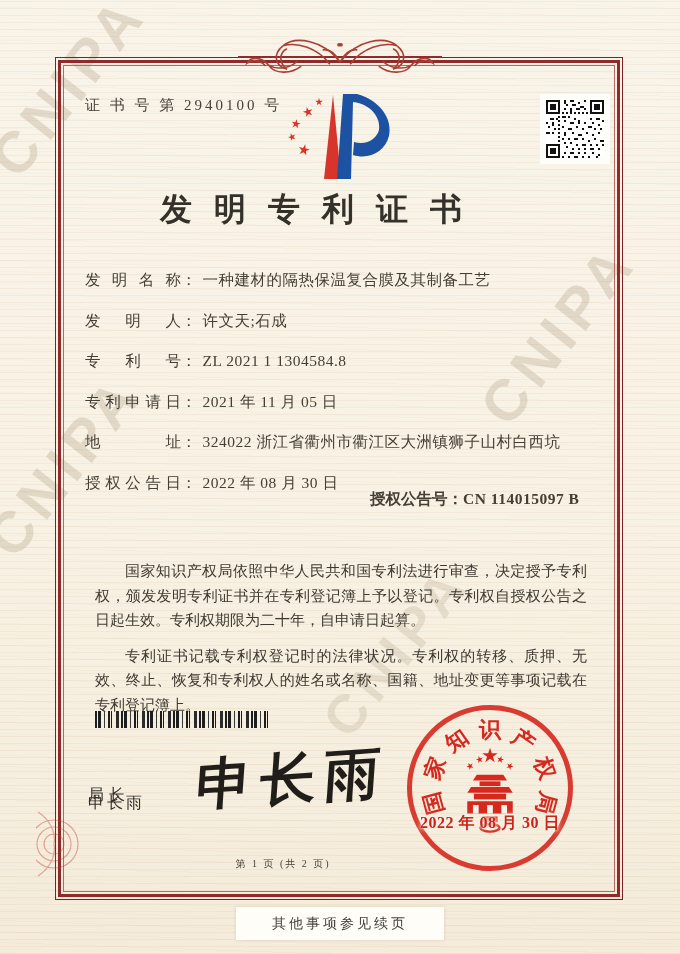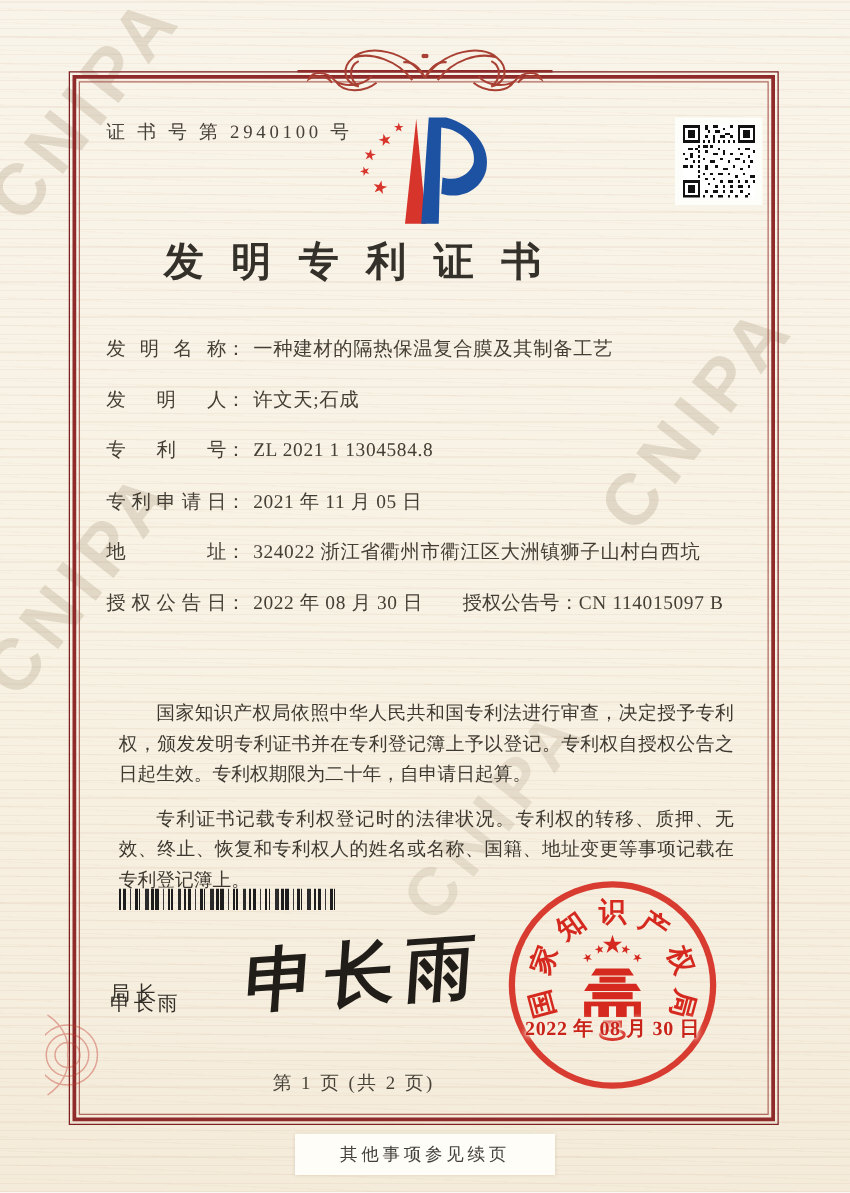--- a/index.html
+++ b/index.html
@@ -31,28 +31,28 @@
 
   .cert-no{position:absolute;left:85px;top:96px;font-size:15px;letter-spacing:3px;color:#46413a;}
 
   .qr-box{position:absolute;left:540px;top:94px;width:70px;height:70px;background:#fdfdfa;
           display:flex;align-items:center;justify-content:center;}
   .qr-box svg{width:58px;height:58px;}
 
   .logo{position:absolute;left:283px;top:92px;width:114px;height:92px;}
 
   .title{position:absolute;left:55px;width:454px;top:188px;text-align:center;
-         font-size:32px;font-weight:bold;letter-spacing:22px;text-indent:22px;color:#34312b;}
+         font-size:32px;font-weight:bold;letter-spacing:22px;text-indent:22px;color:#34312b;padding-left:29px;}
 
   .fields{position:absolute;left:85px;top:268px;width:512px;font-size:15.5px;color:#443e34;}
   .field-row{position:relative;line-height:24px;margin-bottom:16.5px;white-space:nowrap;}
   .f-label{display:inline-block;width:96px;text-align:justify;text-align-last:justify;vertical-align:top;}
   .f-colon{display:inline-block;margin-right:6px;}
   .f-value{letter-spacing:0.5px;}
-  .grant{position:absolute;left:285px;top:0;}
+  .grant{position:absolute;left:285px;top:16px;font-weight:bold;}
 
   .paras{position:absolute;left:84px;top:548px;width:514px;font-size:15px;line-height:24.5px;
          text-align:justify;color:#3e3930;}
   .paras p{margin:11px;text-indent:2em;}
 
   .barcode{position:absolute;left:95px;top:711px;width:176px;height:17px;
     background:repeating-linear-gradient(90deg,
       #1d1d1d 0 2px, transparent 2px 3px, #1d1d1d 3px 6px, transparent 6px 9px,
       #3a3a3a 9px 10px, transparent 10px 13px, #1d1d1d 13px 15px, transparent 15px 16px,
       #1d1d1d 16px 17px, transparent 17px 21px, #2b2b2b 21px 24px, transparent 24px 26px);}
@@ -72,21 +72,21 @@
   .seal-chars span:nth-child(4){transform:rotate(0deg)    translateY(-58px);}
   .seal-chars span:nth-child(5){transform:rotate(35deg)   translateY(-58px);}
   .seal-chars span:nth-child(6){transform:rotate(70deg)   translateY(-58px);}
   .seal-chars span:nth-child(7){transform:rotate(105deg)  translateY(-58px);}
   .emblem{position:absolute;left:47px;top:34px;width:72px;height:98px;}
   .seal-date{position:absolute;left:396px;top:813px;width:188px;text-align:center;
        font-size:16px;font-weight:bold;color:#c9241a;letter-spacing:0.5px;
        text-shadow:0 0 2px #f8f2e6,0 0 4px #f8f2e6,0 0 6px #f8f2e6;}
 
   .page-no{position:absolute;left:55px;width:456px;top:857px;text-align:center;
-       font-size:15px;letter-spacing:2px;color:#49443a;}
+       font-size:10px;letter-spacing:2px;color:#49443a;}
   .note-box{position:absolute;left:236px;top:907px;width:208px;height:33px;background:#fefdf8;
        display:flex;align-items:center;justify-content:center;font-size:14px;letter-spacing:3px;
        color:#45403a;box-shadow:0 0 3px rgba(150,120,90,0.25);text-align:right;}
   .rosette{position:absolute;left:36px;top:792px;width:72px;height:104px;opacity:0.4;}
 </style>
 </head>
 <body>
 
 <div class="page">
 

